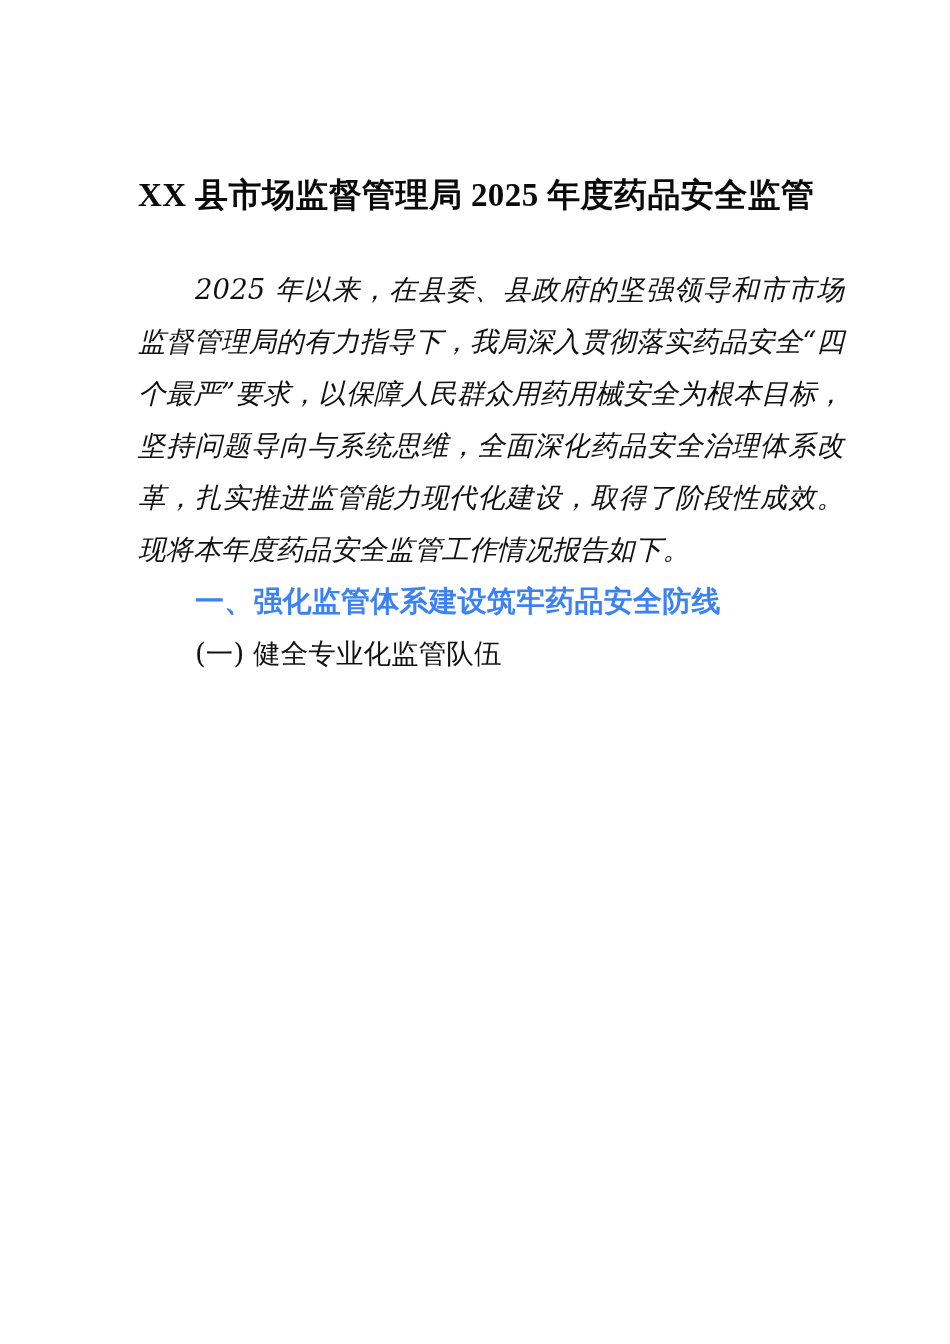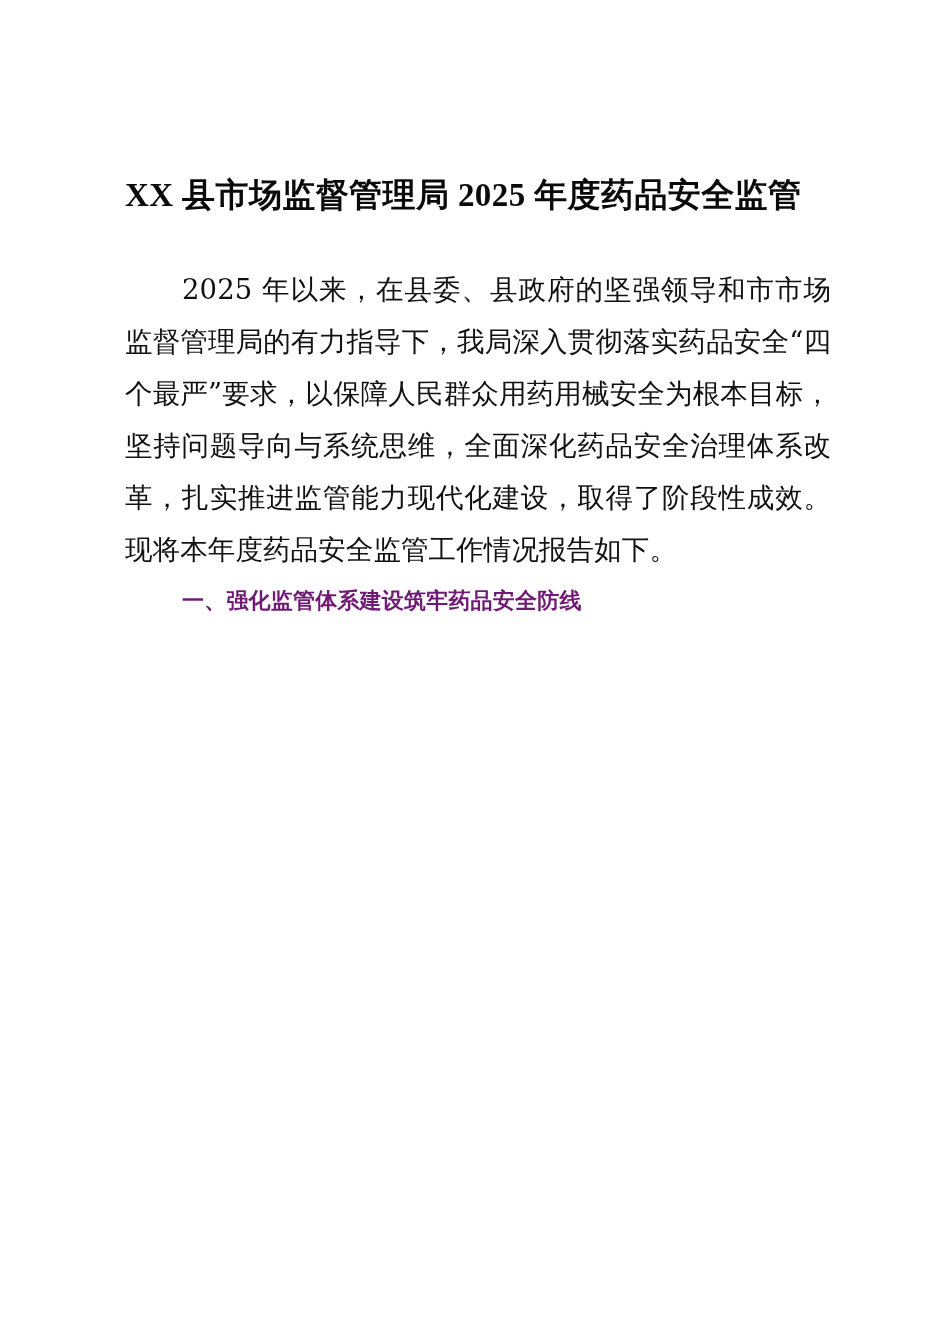--- a/index.html
+++ b/index.html
@@ -22,21 +22,21 @@
     position: absolute;
     left: 0;
     top: 0;
     width: 950px;
     height: 1344px;
     background: #ffffff;
   }
 
   .content {
     position: absolute;
-    left: 125px;
+    left: 138px;
     top: 0;
     width: 706px;
   }
 
   
   .doc-title {
     margin: 0;
     padding-top: 172px;
     text-align: center;
     font-family: "Liberation Serif", "DejaVu Serif", serif;
@@ -66,32 +66,33 @@
   p.para {
     margin: 0;
     font-family: "DejaVu Serif", "Liberation Serif", serif;
     font-size: 27.5px;
     line-height: 52px;
     text-align: justify;
     text-justify: inter-ideograph;
     text-indent: 57px;
     letter-spacing: 0.1px;
     color: #111111;
+    font-style: italic;
   }
 
   
   h2.section-heading {
     margin: 0;
     font-family: "Liberation Sans", "DejaVu Sans", sans-serif;
     font-weight: bold;
-    font-size: 22px;
+    font-size: 29px;
     line-height: 52px;
     text-indent: 57px;
     letter-spacing: 0.2px;
-    color: #701a75;
+    color: #3b82f6;
   }
 
   
   h3.sub-heading {
     margin: 0;
     font-family: "DejaVu Serif", "Liberation Serif", serif;
     font-weight: normal;
     font-size: 27.5px;
     line-height: 52px;
     text-indent: 57px;
@@ -109,17 +110,18 @@
       <span class="title-line title-line-1">XX 县市场监督管理局 2025 年度药品安全监管</span>
     </h1>
 
     <div class="body-block">
 
       <p class="para">2025 年以来，在县委、县政府的坚强领导和市市场监督管理局的有力指导下，我局深入贯彻落实药品安全“四个最严”要求，以保障人民群众用药用械安全为根本目标，坚持问题导向与系统思维，全面深化药品安全治理体系改革，扎实推进监管能力现代化建设，取得了阶段性成效。现将本年度药品安全监管工作情况报告如下。</p>
 
       <h2 class="section-heading">一、强化监管体系建设筑牢药品安全防线</h2>
 
 
+      <h3 class="sub-heading">(一) 健全专业化监管队伍</h3>
 
 
     </div>
   </div>
 </div>
 
 </body></html>

